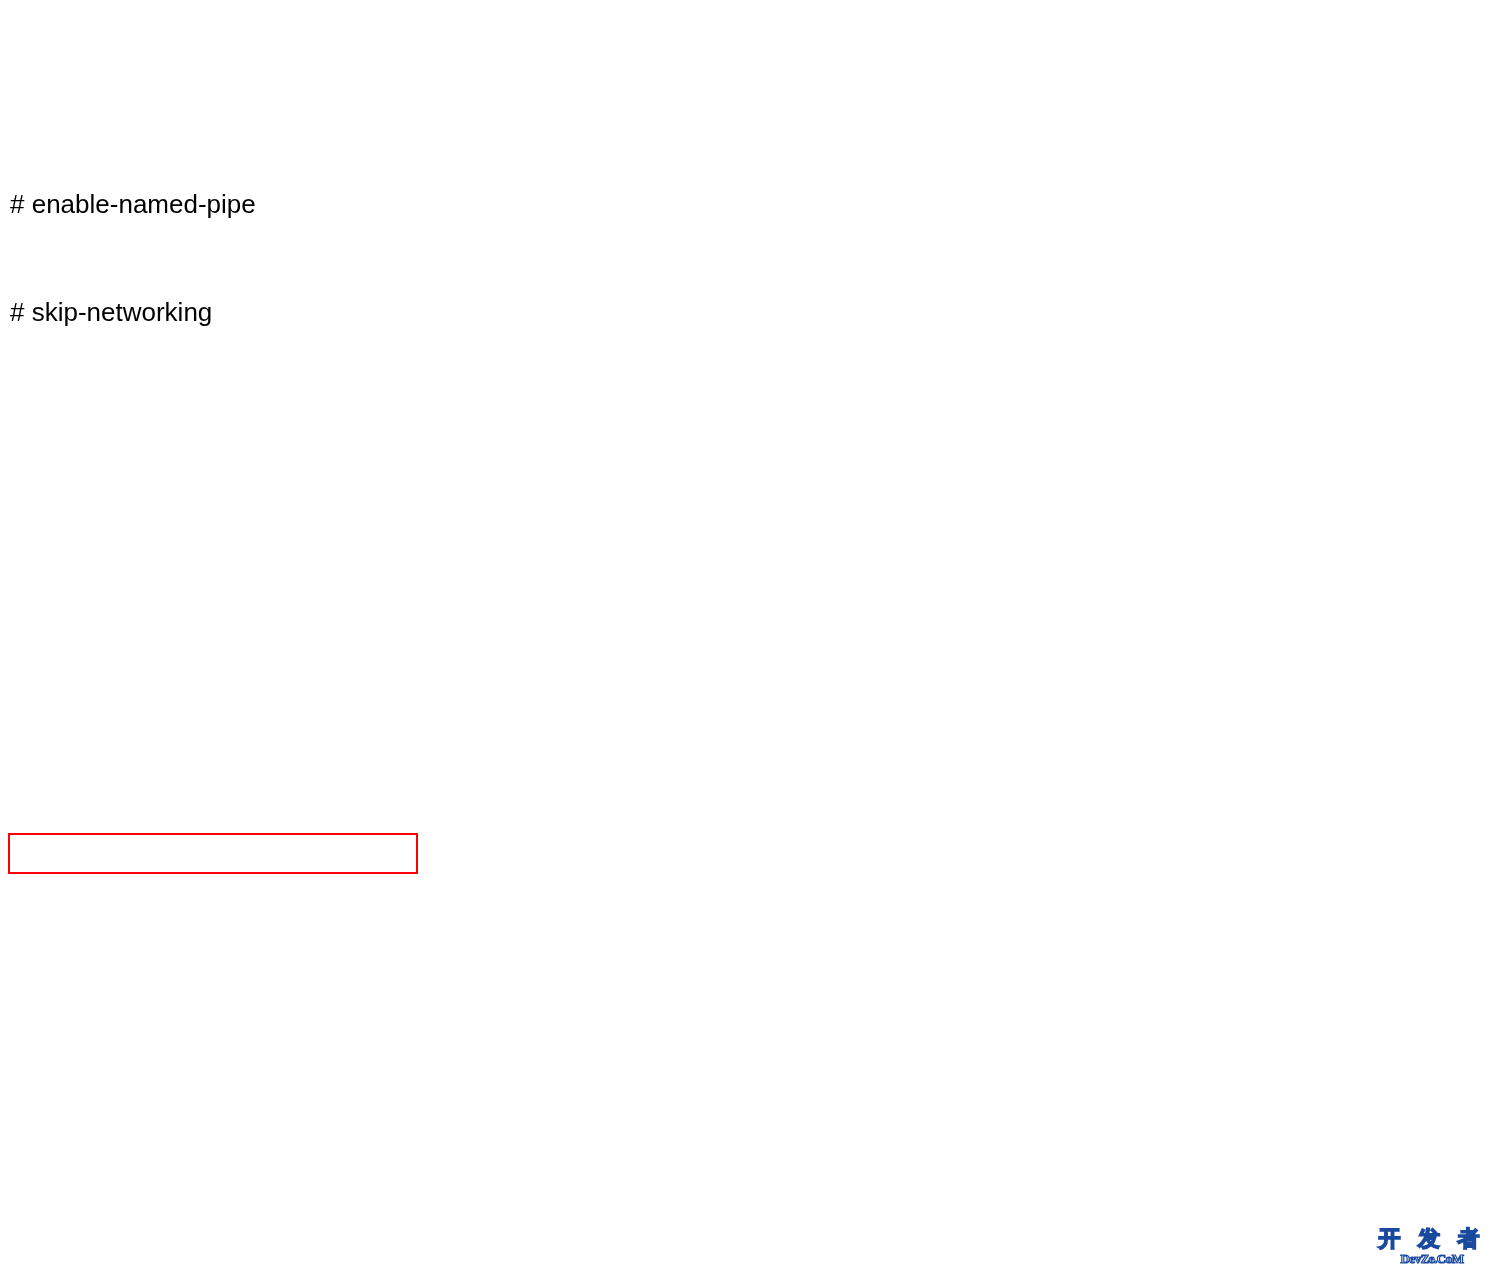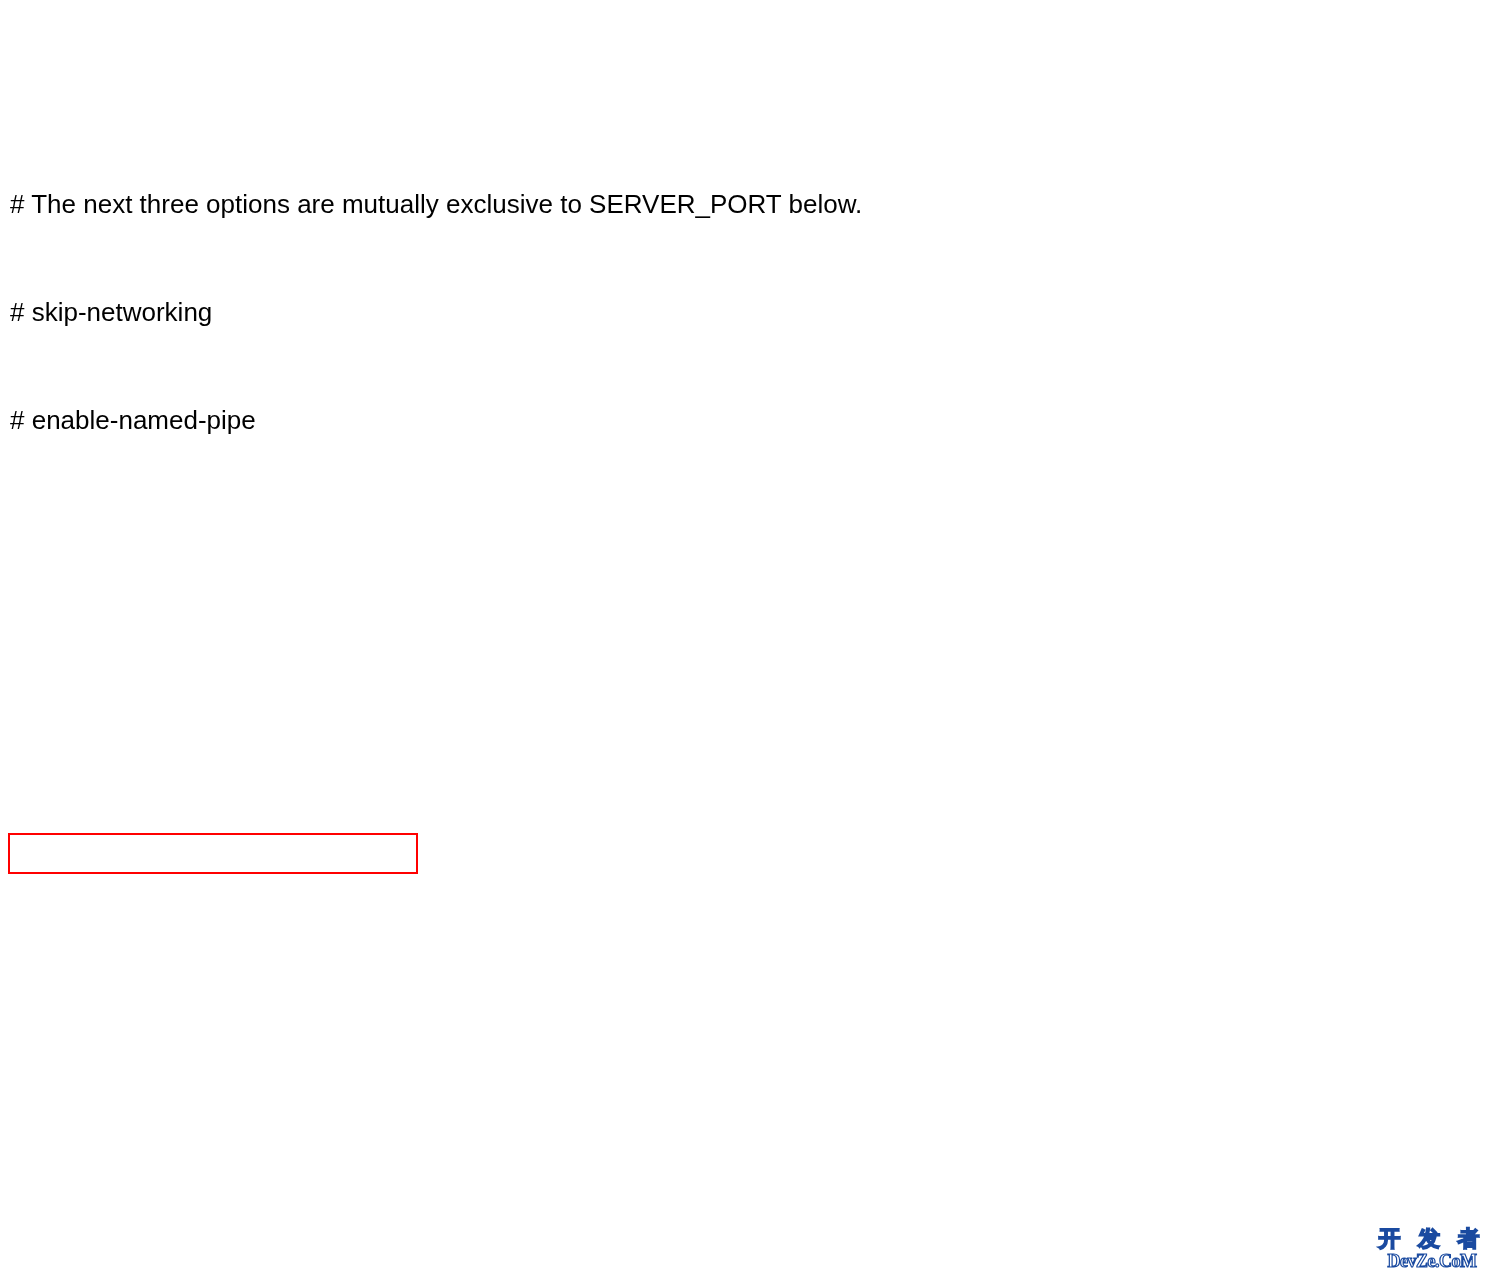--- a/index.html
+++ b/index.html
@@ -47,38 +47,37 @@
     .watermark .cn {
       font-size: 22px;
       font-weight: bold;
       letter-spacing: 6px;
       color: #ffffff;
       -webkit-text-stroke: 1.5px #1a4aa0;
       text-stroke: 1.5px #1a4aa0;
       display: block;
     }
     .watermark .en {
-      font-size: 18px;
+      font-size: 13px;
       font-weight: bold;
       color: #ffffff;
       -webkit-text-stroke: 1.2px #1a4aa0;
       text-stroke: 1.2px #1a4aa0;
       letter-spacing: -0.5px;
       display: block;
       margin-top: 2px;
     }
   </style>
 </head>
 <body>
 
 <div class="config-text">
   <span class="line">&nbsp;</span>
-  <span class="line"># The next three options are mutually exclusive to SERVER_PORT below.</span>
+  <span class="line"># enable-named-pipe</span>
   <span class="line"># skip-networking</span>
-  <span class="line"># enable-named-pipe</span>
   <span class="line">&nbsp;</span>
   <span class="line">&nbsp;</span>
   <span class="line">&nbsp;</span>
   
   
   
   
   
   
   

